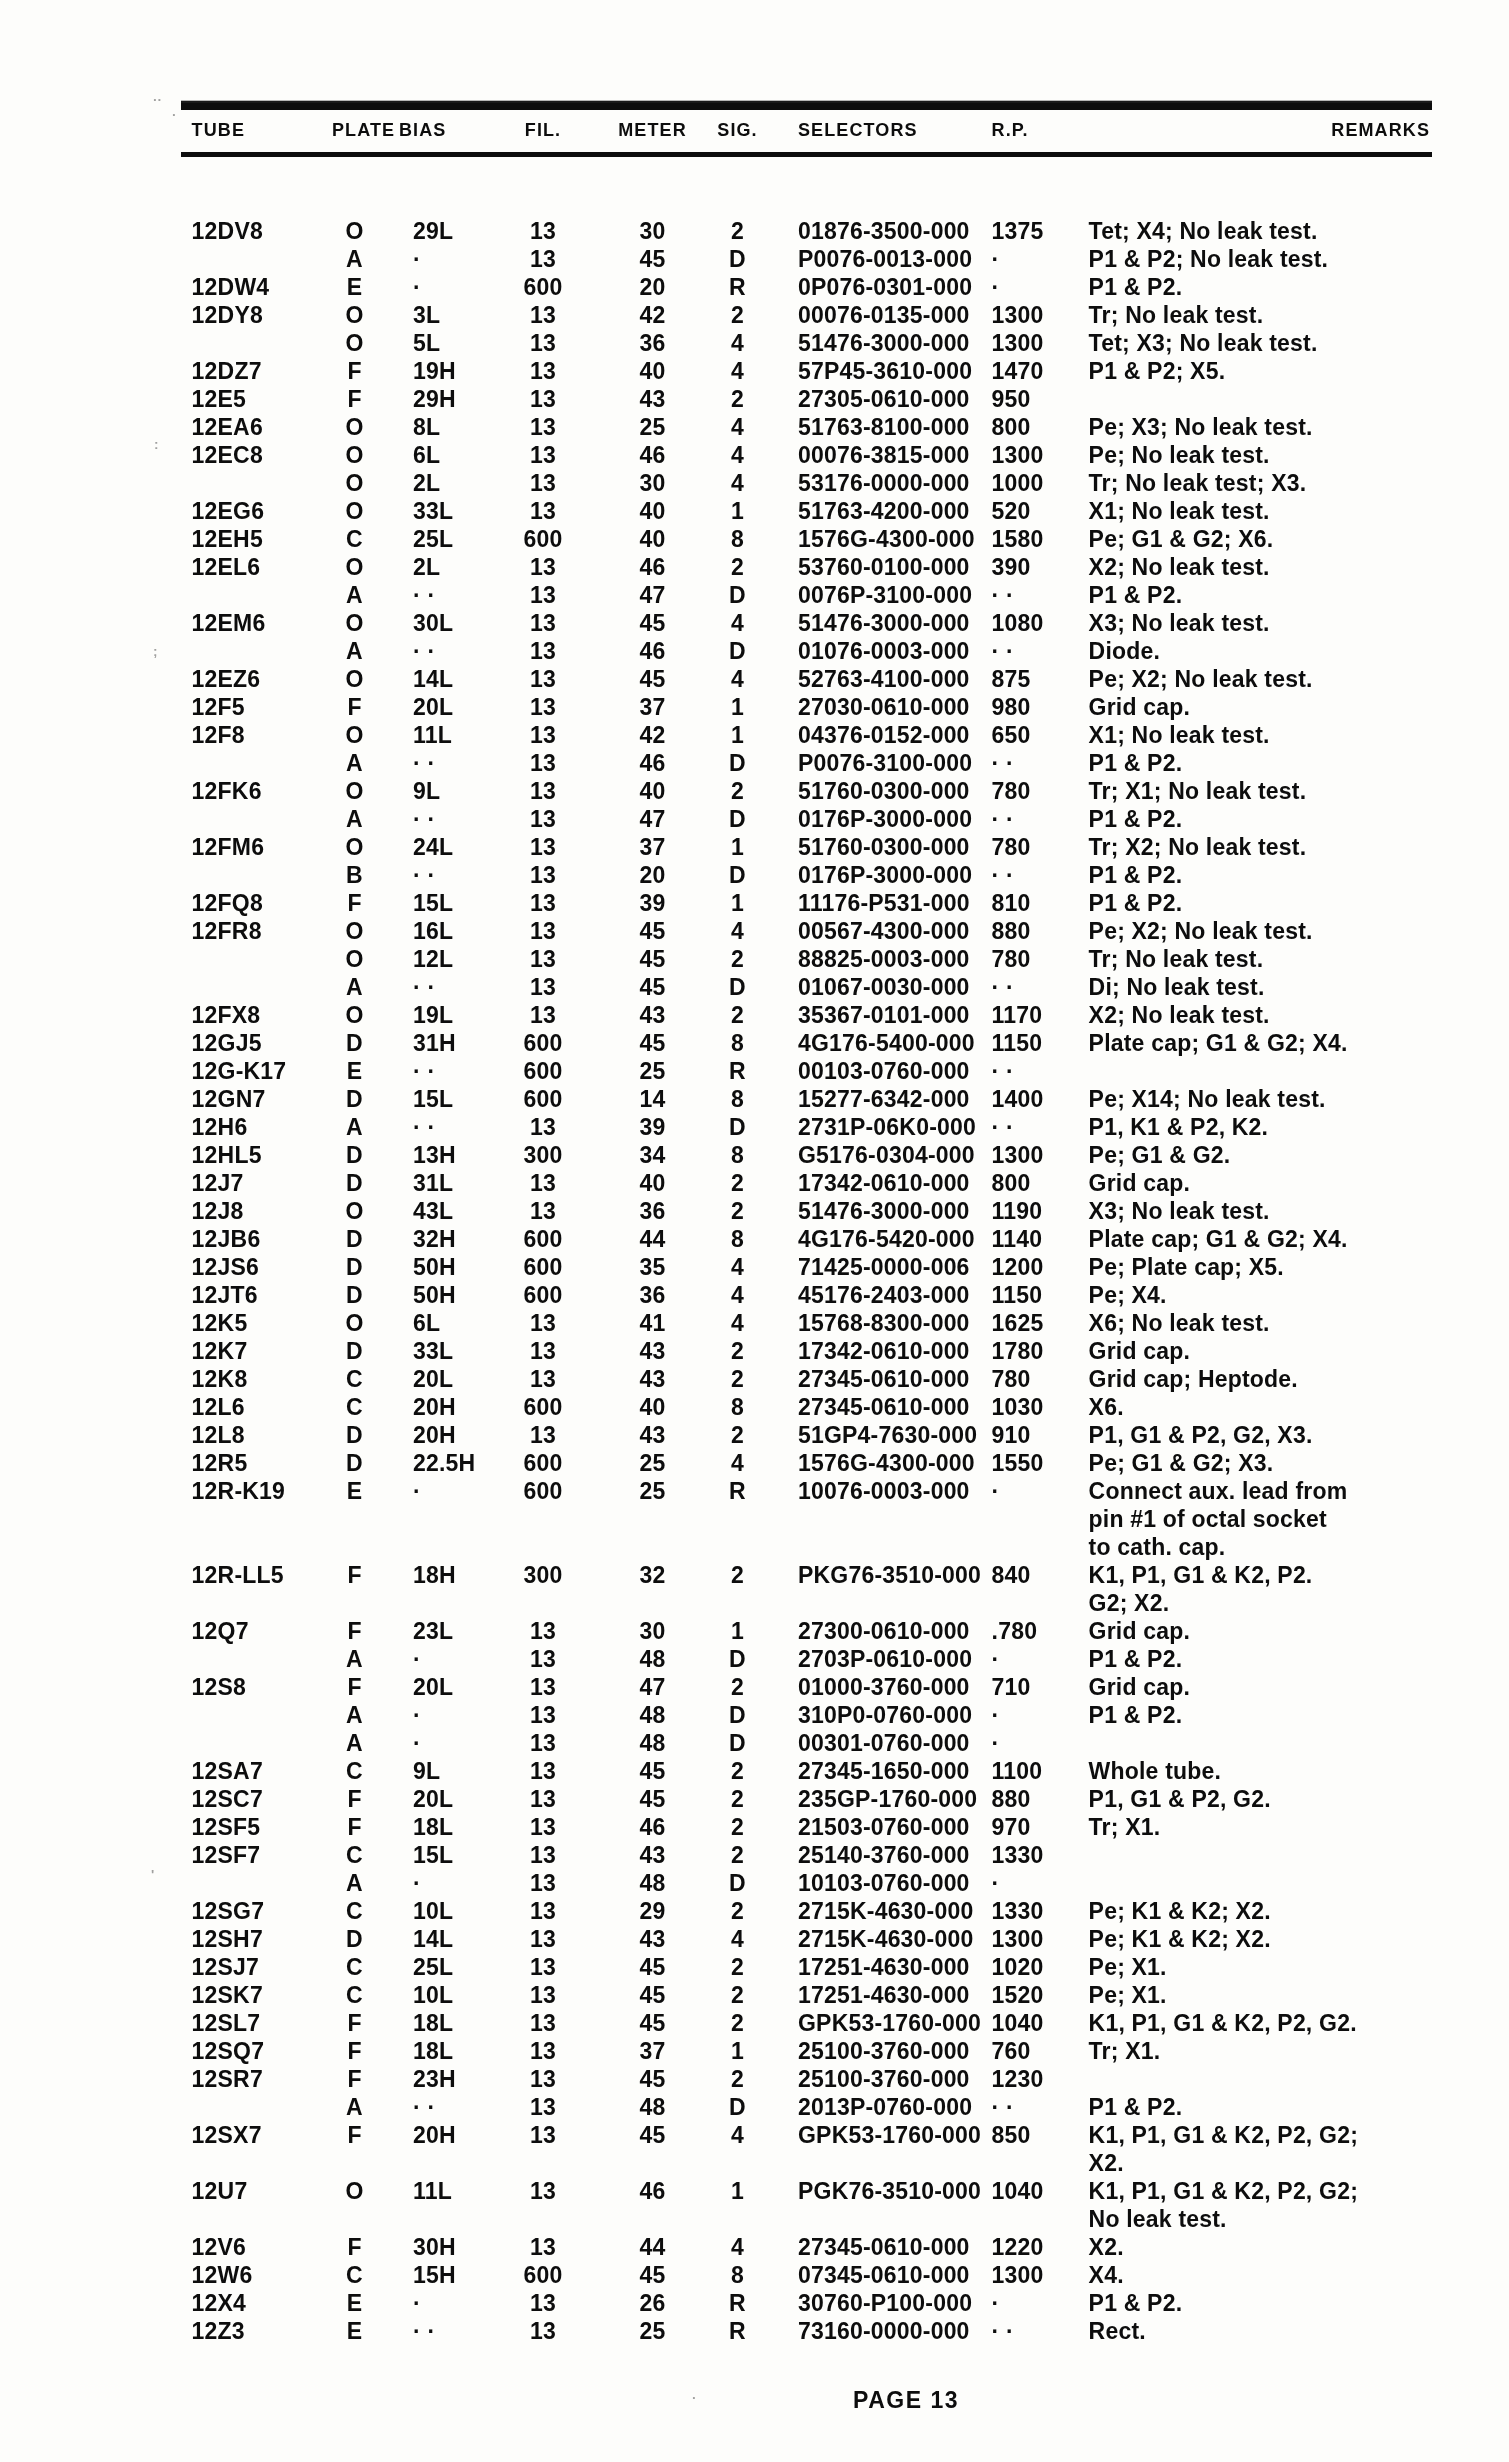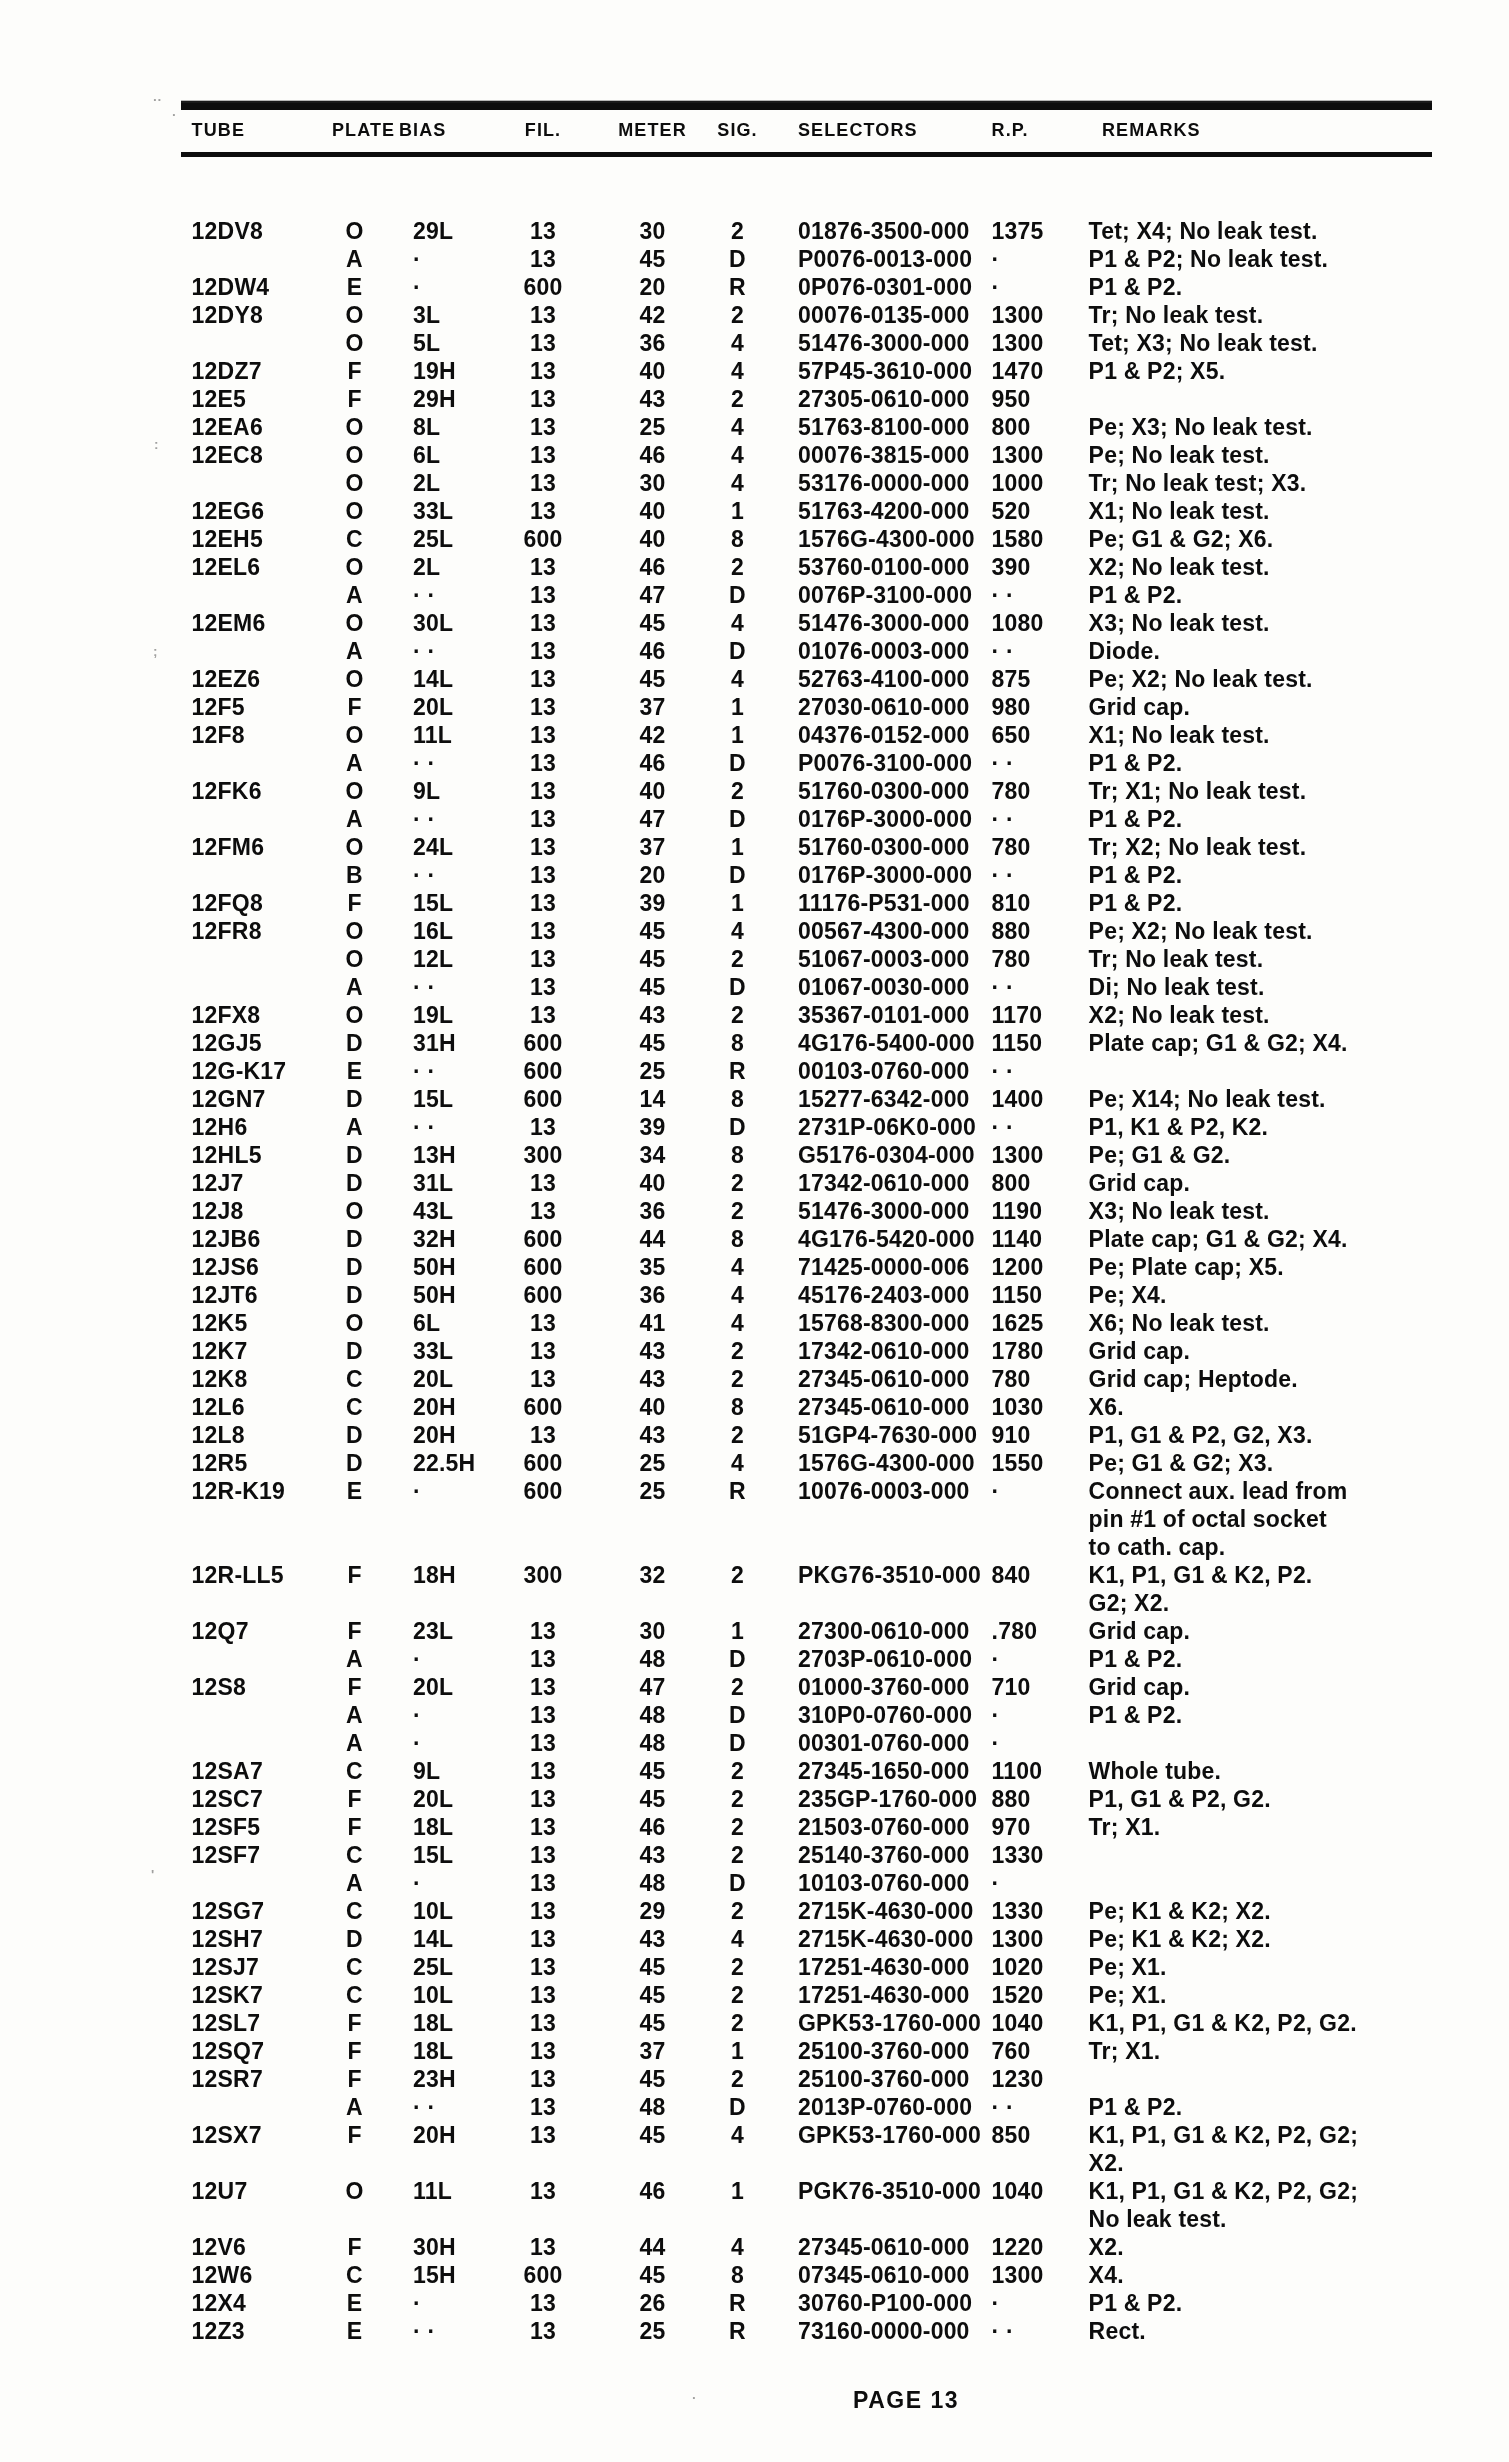--- a/index.html
+++ b/index.html
@@ -30,21 +30,21 @@
   .col-tube{text-align:left;padding-left:10.6px;}
   .col-plate{text-align:center;}
   .col-bias{text-align:left;padding-left:36px;}
   .header-row .col-bias{padding-left:22px;}
   .col-fil{text-align:center;}
   .col-meter{text-align:center;}
   .col-sig{text-align:center;}
   .col-selectors{text-align:left;padding-left:32px;}
   .col-rp{text-align:left;padding-left:10.6px;}
   .col-remarks{text-align:left;padding-left:13.6px;}
-  .header-row .col-remarks{padding-left:27px;}
+  .header-row .col-remarks{padding-left:27px;text-align:right;}
   .row .col-remarks{white-space:pre-line;}
   .footer{
     position:absolute;left:642px;top:2387px;width:317px;
     text-align:right;font-size:23px;font-weight:bold;letter-spacing:1.5px;
   }
   .artifact{
     position:absolute;color:#555;opacity:.55;font-size:13.6px;font-weight:bold;
     pointer-events:none;
   }
   .a1{top:92px;left:153px;}
@@ -370,21 +370,21 @@
           <div class="cell col-rp">880</div>
           <div class="cell col-remarks">Pe; X2; No leak test.</div>
         </div>
         <div class="row">
           <div class="cell col-tube"></div>
           <div class="cell col-plate">O</div>
           <div class="cell col-bias">12L</div>
           <div class="cell col-fil">13</div>
           <div class="cell col-meter">45</div>
           <div class="cell col-sig">2</div>
-          <div class="cell col-selectors">51067-0003-000</div>
+          <div class="cell col-selectors">88825-0003-000</div>
           <div class="cell col-rp">780</div>
           <div class="cell col-remarks">Tr; No leak test.</div>
         </div>
         <div class="row">
           <div class="cell col-tube"></div>
           <div class="cell col-plate">A</div>
           <div class="cell col-bias">· ·</div>
           <div class="cell col-fil">13</div>
           <div class="cell col-meter">45</div>
           <div class="cell col-sig">D</div>

